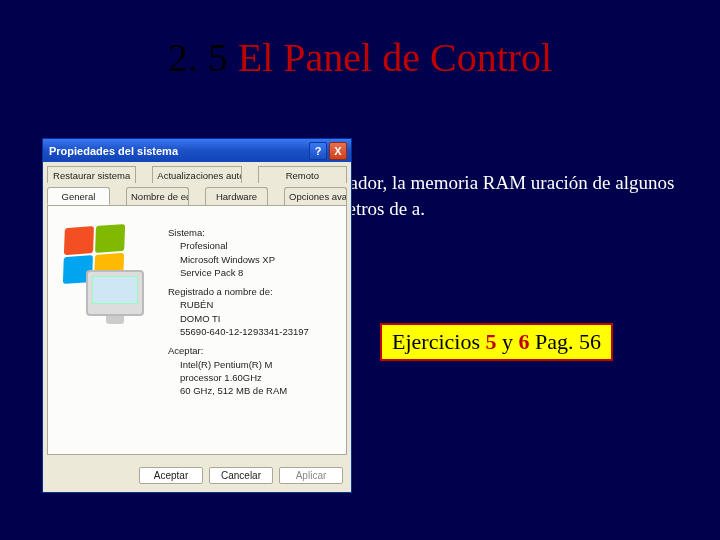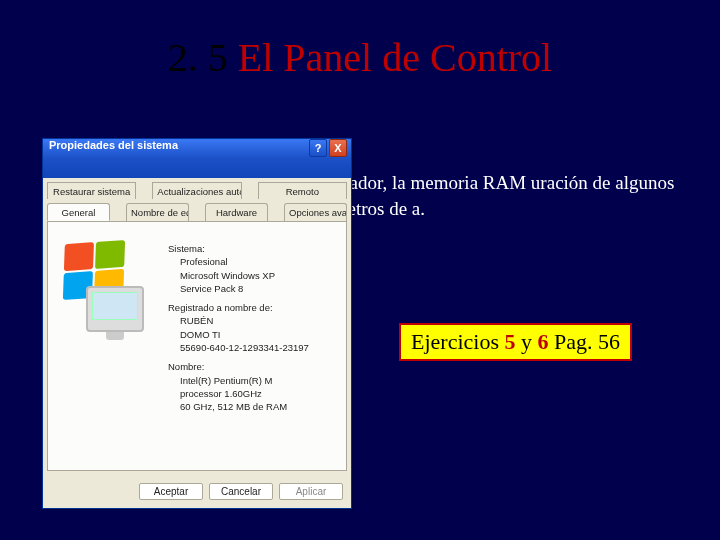--- a/index.html
+++ b/index.html
@@ -30,21 +30,21 @@
     width: 400px;
     color: #fff;
     font-size: 19px;
     line-height: 1.35;
     font-family: "Times New Roman", serif;
   }
 
   .callout {
     position: absolute;
     top: 323px;
-    left: 399px;
+    left: 380px;
     background: #ffff00;
     border: 2px solid #c00000;
     padding: 4px 10px;
     font-size: 22px;
     font-family: "Times New Roman", serif;
   }
   .callout .black { color: #000; }
   .callout .red { color: #c00000; font-weight: bold; }
 
   
@@ -53,23 +53,24 @@
     top: 138px;
     left: 42px;
     width: 310px;
     background: #ece9d8;
     border: 1px solid #003399;
     font-family: Tahoma, Arial, sans-serif;
     font-size: 10px;
     box-shadow: 1px 1px 0 rgba(0,0,0,0.2);
   }
   .xp-titlebar {
-    height: 39px;
+    height: 23px;
     background: linear-gradient(to bottom, #3a78f3 0%, #1b50c7 50%, #1145b8 100%);
     display: flex;
+    align-items: center;
     padding: 0 4px 0 6px;
     color: #fff;
     font-weight: bold;
     font-size: 11px;
   }
   .xp-titlebar span { flex: 1; }
   .xp-titlebtn {
     width: 18px;
     height: 18px;
     margin-left: 2px;
@@ -254,21 +255,21 @@
         <div class="section-label">Sistema:</div>
         <div class="indent">Profesional</div>
         <div class="indent">Microsoft Windows XP</div>
         <div class="indent">Service Pack 8</div>
 
         <div class="section-label">Registrado a nombre de:</div>
         <div class="indent">RUBÉN</div>
         <div class="indent">DOMO TI</div>
         <div class="indent">55690-640-12-1293341-23197</div>
 
-        <div class="section-label">Nombre:</div>
+        <div class="section-label">Aceptar:</div>
         <div class="indent">Intel(R) Pentium(R) M</div>
         <div class="indent">processor 1.60GHz</div>
         <div class="indent">60 GHz, 512 MB de RAM</div>
       </div>
     </div>
   </div>
 
   <div class="xp-buttons">
     <div class="xp-btn">Aceptar</div>
     <div class="xp-btn">Cancelar</div>

